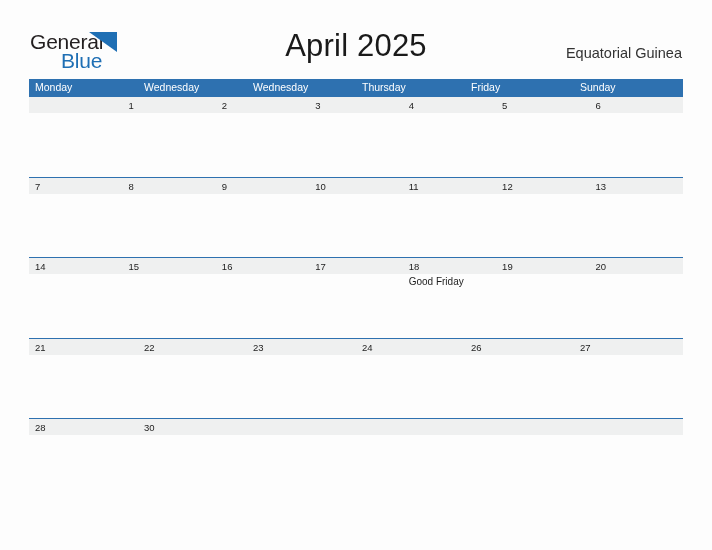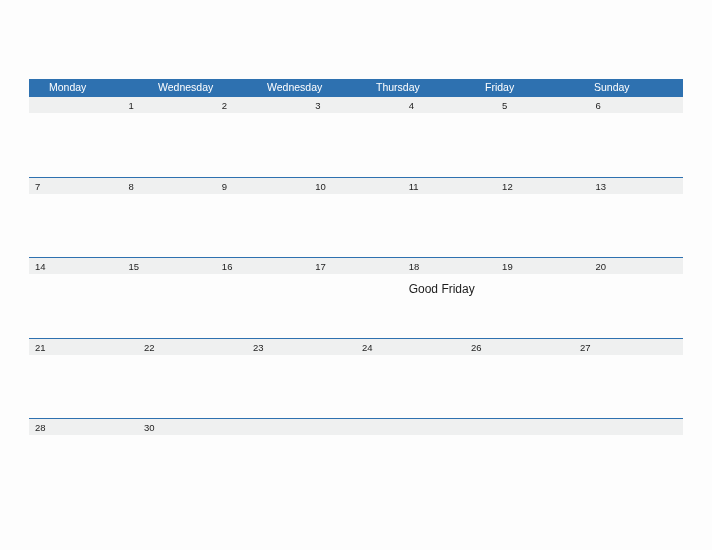--- a/index.html
+++ b/index.html
@@ -94,21 +94,21 @@
     display: flex;
     width: 654px;
     height: 17px;
     background: #2e71b0;
   }
   .weekday {
     flex: 1 1 0;
     color: #ffffff;
     font-size: 10.5px;
     line-height: 17px;
-    padding-left: 20px;
+    padding-left: 6px;
     box-sizing: border-box;
     font-family: "Liberation Sans", sans-serif;
     white-space: nowrap;
     overflow: hidden;
   }
 
   .week-row {
     position: relative;
     width: 654px;
     height: 80.5px;
@@ -141,34 +141,50 @@
   }
   .day-num {
     position: relative;
     font-size: 9.5px;
     color: #1d1d1d;
     line-height: 15px;
     font-family: "Liberation Sans", sans-serif;
   }
   .day-event {
     position: relative;
-    font-size: 12px;
+    font-size: 10px;
     color: #1d1d1d;
     line-height: 13px;
-    margin-top: 9px;
+    margin-top: 1px;
     font-family: "Liberation Sans", sans-serif;
     white-space: nowrap;
   }
   .day-cell.empty .day-num { visibility: hidden; }
 </style>
 </head>
 <body>
 
 <div class="page">
 
+  <div class="header">
+
+    <div class="logo">
+      <span class="logo-general">General</span>
+      <span class="logo-flag">
+        <svg width="30" height="22" viewBox="0 0 30 22" xmlns="http://www.w3.org/2000/svg">
+          <polygon points="0,0 28,0 28,20" fill="#1f6fb4"></polygon>
+        </svg>
+      </span>
+      <span class="logo-blue">Blue</span>
+    </div>
+
+    <div class="cal-title">April 2025</div>
+
+    <div class="country">Equatorial Guinea</div>
+  </div>
 
   <div class="calendar">
 
     <div class="weekday-row">
       <div class="weekday">Monday</div>
       <div class="weekday">Wednesday</div>
       <div class="weekday">Wednesday</div>
       <div class="weekday">Thursday</div>
       <div class="weekday">Friday</div>
       <div class="weekday">Sunday</div>

